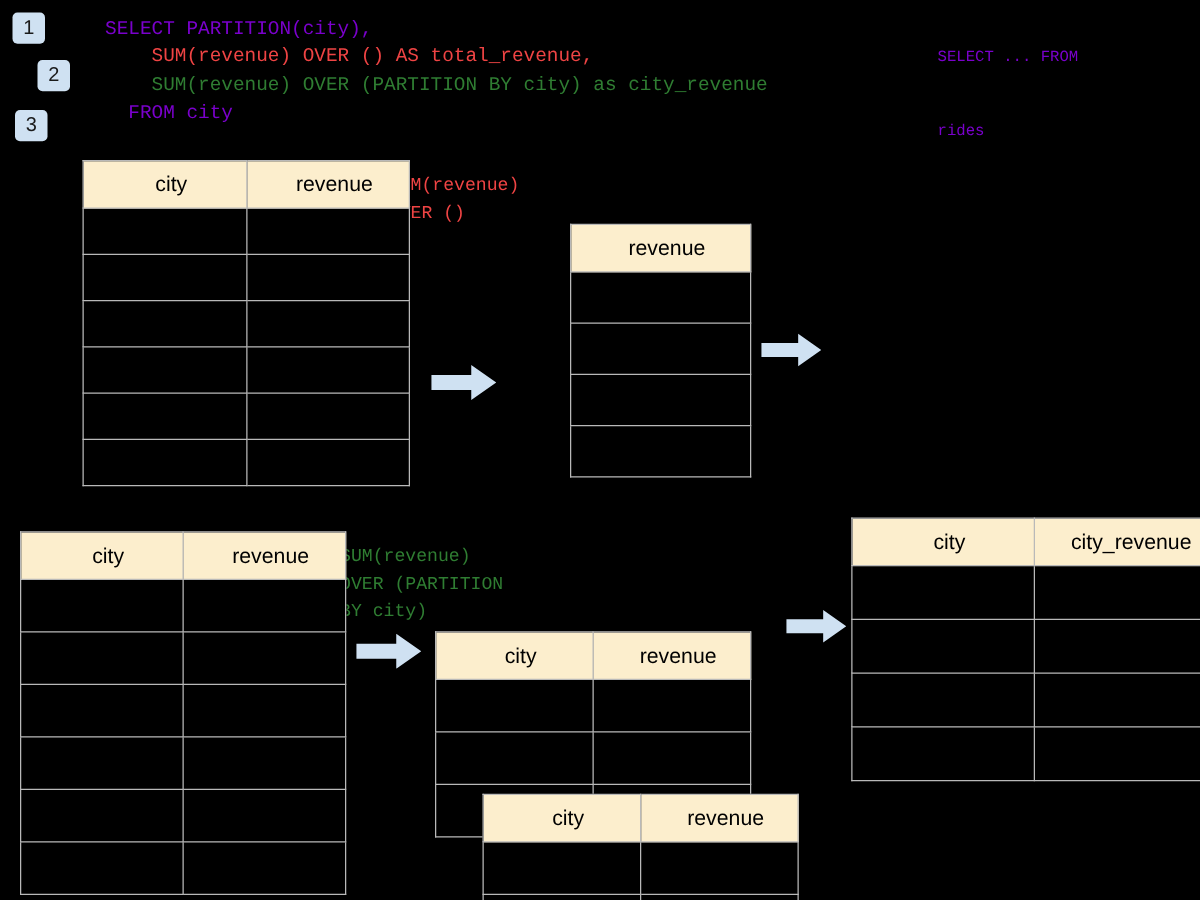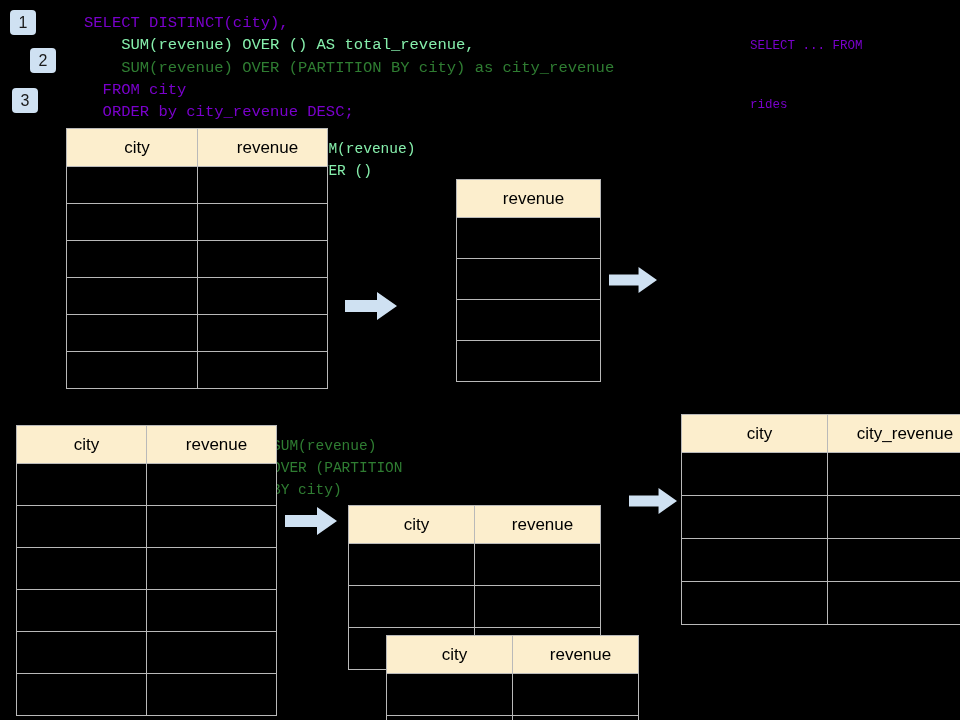--- a/index.html
+++ b/index.html
@@ -42,21 +42,21 @@
   }
   .code-small {
     position: absolute;
     font-family: "Liberation Mono", monospace;
     font-size: 12.5px;
     line-height: 19px;
     white-space: pre;
     text-align: right;
   }
   .c-purple { color: #7a00cc; }
-  .c-red    { color: #86efac; }
+  .c-red    { color: #ef4444; }
   .c-green  { color: #2f7d32; }
 
   
   .annot {
     position: absolute;
     font-family: "Liberation Mono", monospace;
     font-size: 14.5px;
     line-height: 22px;
     white-space: pre;
   }
@@ -93,25 +93,24 @@
 </style>
 </head>
 <body>
 
 <div id="stage">
 
   <div class="badge" style="left:10px; top:10px;">1</div>
   <div class="badge" style="left:30px; top:48px;">2</div>
   <div class="badge" style="left:12px; top:88px;">3</div>
 
-  <div class="code c-purple" style="left:84px; top:12px;">SELECT DISTINCT(city),</div>
+  <div class="code c-purple" style="left:84px; top:12px;">SELECT PARTITION(city),</div>
   <div class="code c-red" style="left:84px; top:34px;">    SUM(revenue) OVER () AS total_revenue,</div>
   <div class="code c-green" style="left:84px; top:57px;">    SUM(revenue) OVER (PARTITION BY city) as city_revenue</div>
   <div class="code c-purple" style="left:84px; top:79px;">  FROM city</div>
-  <div class="code c-purple" style="left:84px; top:101px;">  ORDER by city_revenue DESC;</div>
 
   <div class="code-small c-purple" style="left:750px; top:37px;">SELECT ... FROM</div>
   <div class="code-small c-purple" style="left:750px; top:56px;margin-top:40px;">rides</div>
 
   <div class="annot c-red" style="left:311px; top:138px;">SUM(revenue)</div>
   <div class="annot c-red" style="left:311px; top:160px;">OVER ()</div>
 
   <div class="annot c-green" style="left:272px; top:435px;">SUM(revenue)</div>
   <div class="annot c-green" style="left:272px; top:457px;">OVER (PARTITION</div>
   <div class="annot c-green" style="left:272px; top:479px;">BY city)</div>

